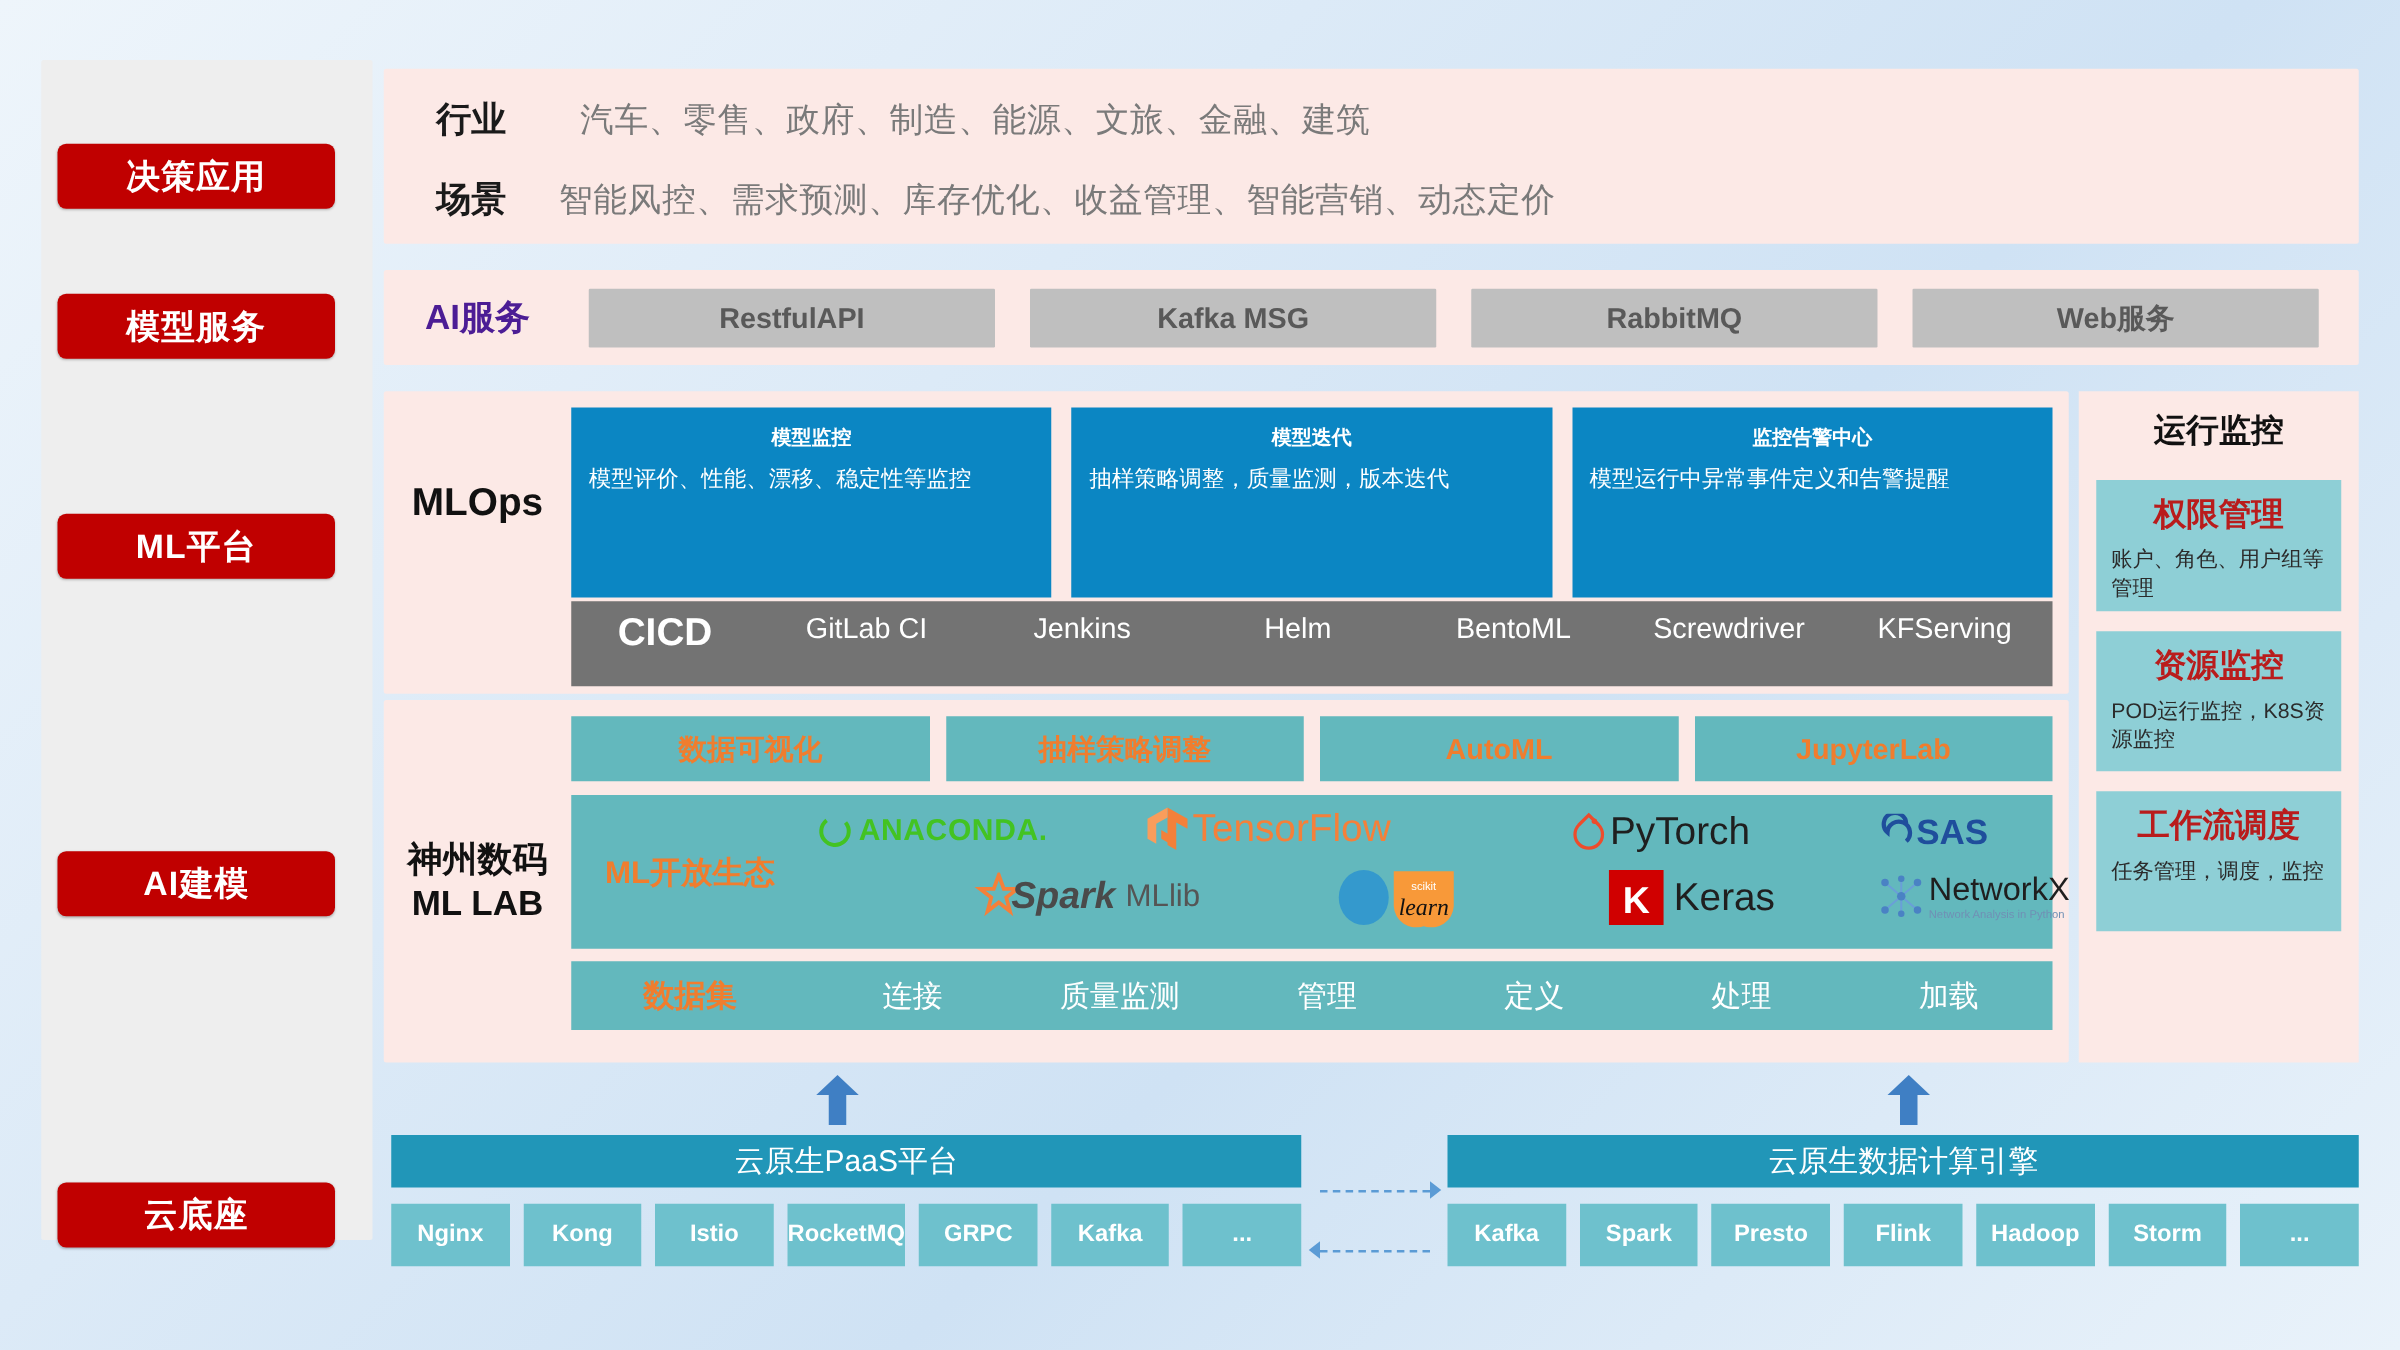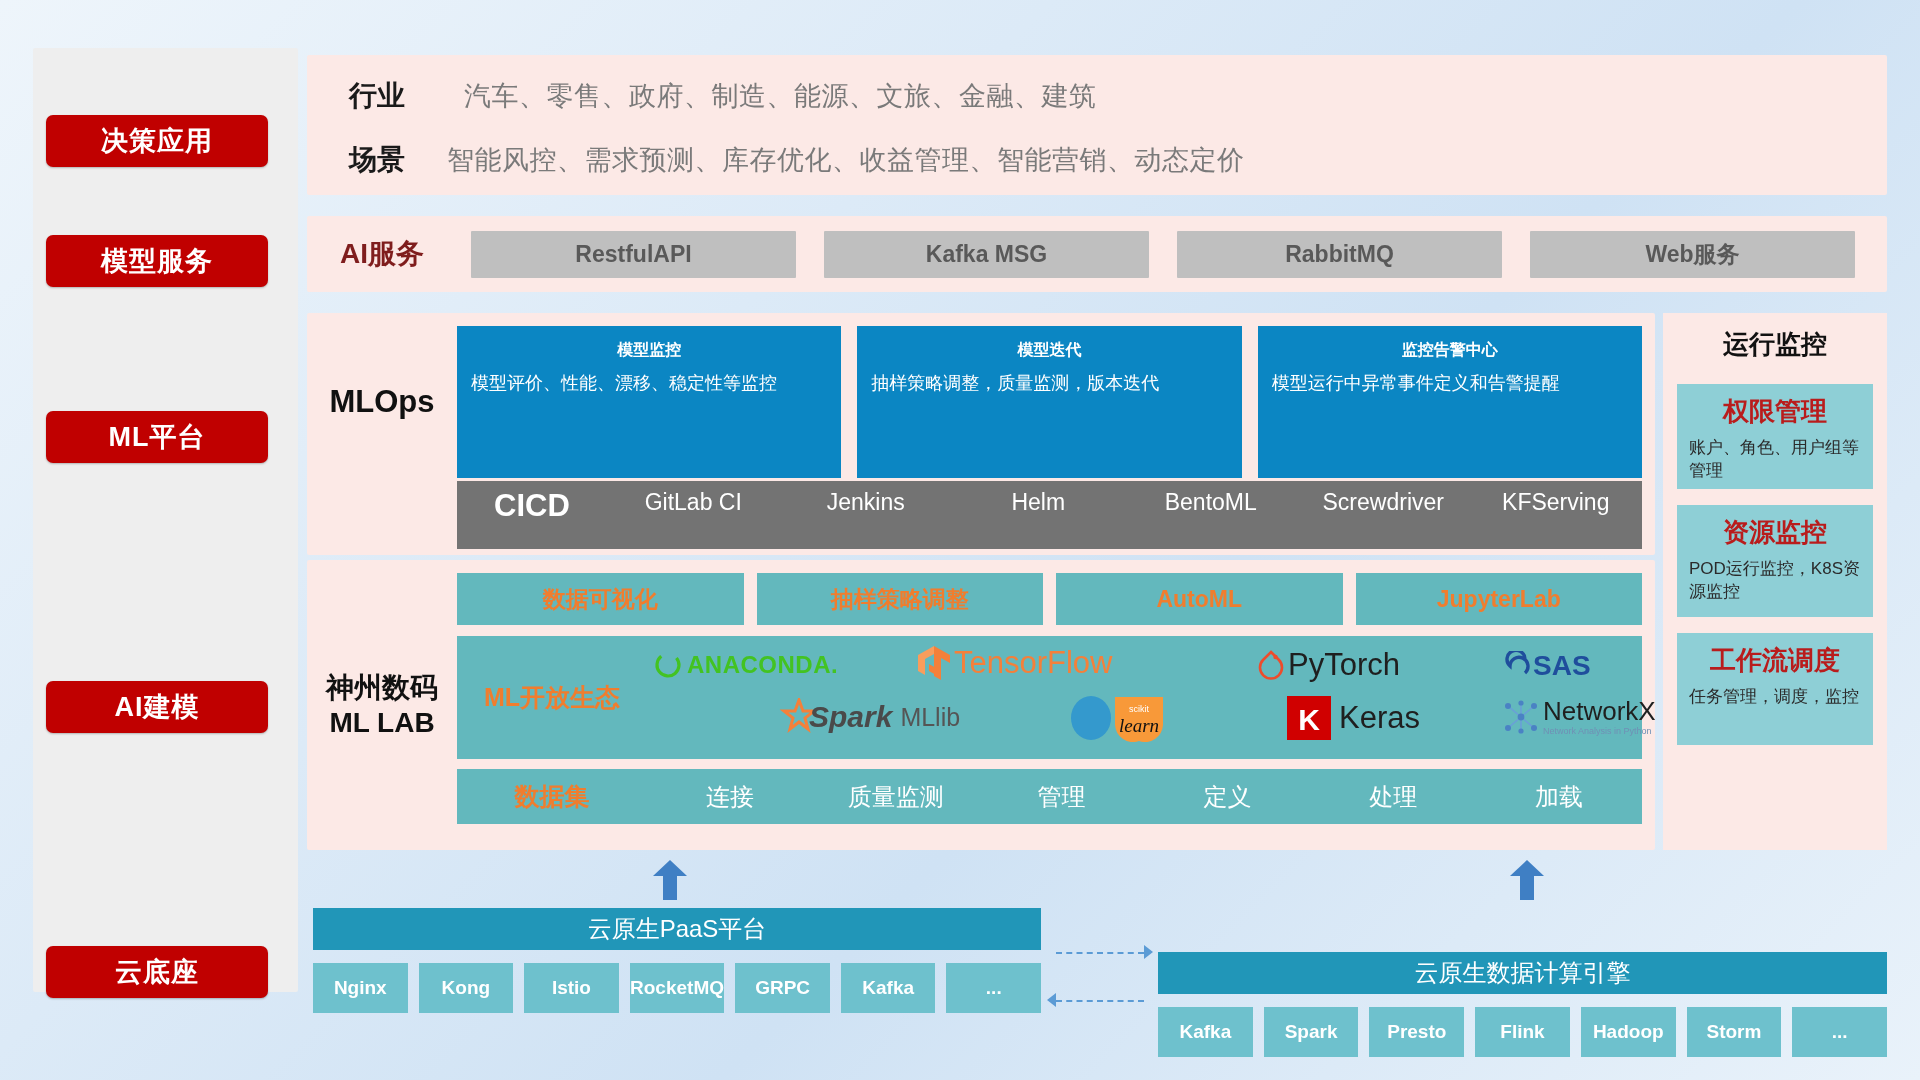--- a/index.html
+++ b/index.html
@@ -33,21 +33,21 @@
   .kv-row{display:flex;align-items:center;}
   .kv-key{
     width:140px;text-align:center;font-size:28px;font-weight:bold;color:#1a1a1a;
     flex:0 0 140px;
   }
   .kv-val{font-size:27px;color:#7a7a7a;letter-spacing:.5px;}
 
   
   .svc-label{
     width:150px;flex:0 0 150px;text-align:center;
-    font-size:28px;font-weight:bold;color:#7f1d1d;
+    font-size:28px;font-weight:bold;color:#4c1d95;
   }
   .svc-chip{
     flex:1;margin:0 14px;height:47px;background:#bfbfbf;color:#595959;
     font-size:23px;font-weight:bold;
     display:flex;align-items:center;justify-content:center;border-radius:1px;
   }
 
   
   .mlops-label{
     width:150px;flex:0 0 150px;text-align:center;
@@ -333,21 +333,21 @@
       <div class="chip">Nginx</div>
       <div class="chip">Kong</div>
       <div class="chip">Istio</div>
       <div class="chip">RocketMQ</div>
       <div class="chip">GRPC</div>
       <div class="chip">Kafka</div>
       <div class="chip">...</div>
     </div>
   </div>
 
-  <div style="position:absolute;left:1158px;top:952px;width:729px;">
+  <div style="position:absolute;left:1158px;top:908px;width:729px;">
     <div class="cloudbar">云原生数据计算引擎</div>
     <div class="chiprow" style="margin-top:13px;">
       <div class="chip">Kafka</div>
       <div class="chip">Spark</div>
       <div class="chip">Presto</div>
       <div class="chip">Flink</div>
       <div class="chip">Hadoop</div>
       <div class="chip">Storm</div>
       <div class="chip">...</div>
     </div>

